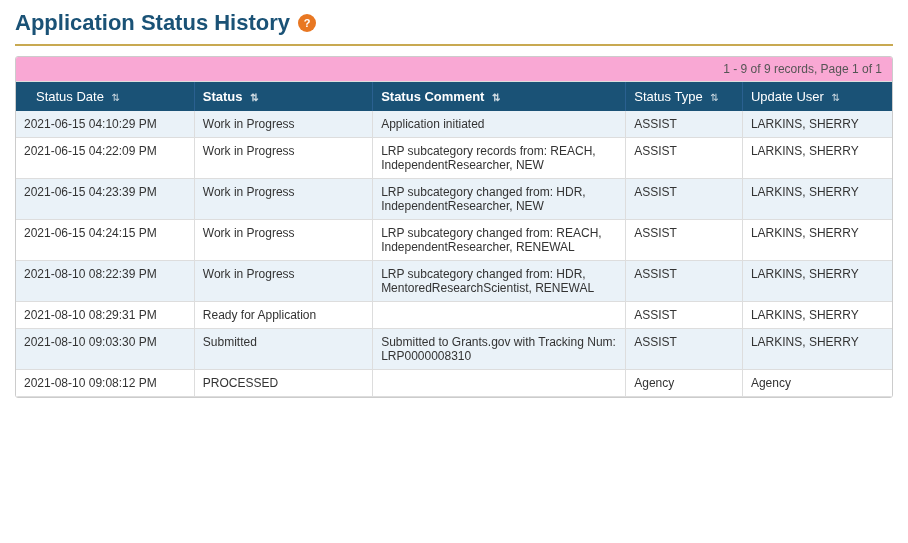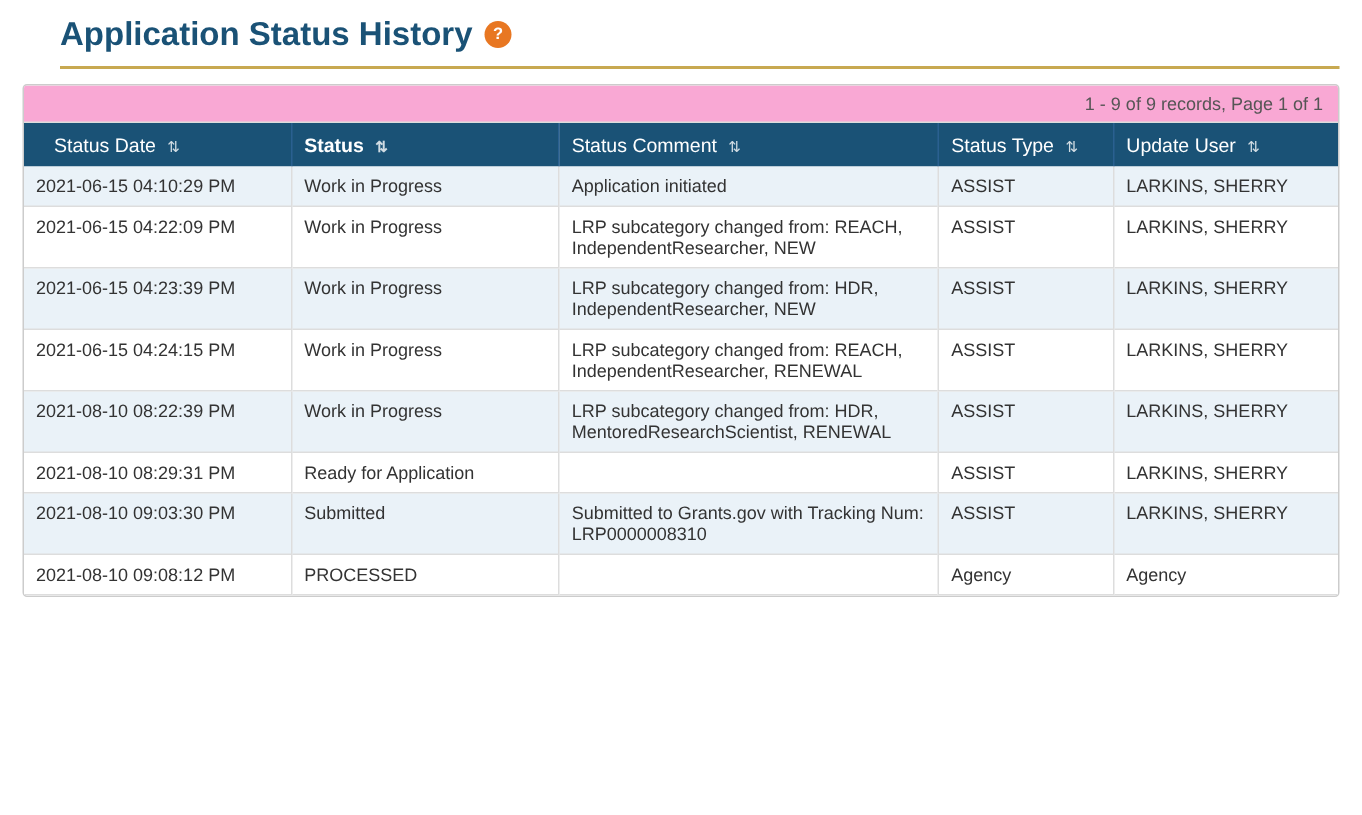--- a/index.html
+++ b/index.html
@@ -10,21 +10,20 @@
       color: #333;
       padding: 10px 15px;
     }
     .page-header {
       display: flex;
       align-items: center;
       gap: 8px;
       margin-bottom: 10px;
       border-bottom: 2px solid #c8a951;
       padding-bottom: 8px;
-      margin-left: 25px;
     }
     .page-title {
       font-size: 22px;
       font-weight: bold;
       color: #1a5276;
     }
     .help-icon {
       display: inline-flex;
       align-items: center;
       justify-content: center;
@@ -88,21 +87,21 @@
       vertical-align: top;
       font-size: 12px;
       color: #333;
       border-right: 1px solid #ddd;
     }
     tbody td:last-child {
       border-right: none;
     }
     .col-date { width: 155px; padding-left: 20px; }
     .col-status { width: 155px; font-weight: bold; }
-    .col-comment { width: 220px; }
+    .col-comment { width: 220px; font-weight: bold; }
     .col-type { width: 90px; }
     .col-user { width: 130px; }
   </style>
 </head>
 <body>
 
 <div class="page-header">
   <h1 class="page-title">Application Status History</h1>
   <span class="help-icon">?</span>
 </div>
@@ -133,21 +132,21 @@
     <tr>
           <td>2021-06-15 04:10:29 PM</td>
           <td>Work in Progress</td>
           <td>Application initiated</td>
           <td>ASSIST</td>
           <td>LARKINS, SHERRY</td>
         </tr>
         <tr>
           <td>2021-06-15 04:22:09 PM</td>
           <td>Work in Progress</td>
-          <td>LRP subcategory changed from: REACH, IndependentResearcher, NEW</td>
+          <td>LRP subcategory records from: REACH, IndependentResearcher, NEW</td>
           <td>ASSIST</td>
           <td>LARKINS, SHERRY</td>
         </tr>
         <tr>
           <td>2021-06-15 04:23:39 PM</td>
           <td>Work in Progress</td>
           <td>LRP subcategory changed from: HDR, IndependentResearcher, NEW</td>
           <td>ASSIST</td>
           <td>LARKINS, SHERRY</td>
         </tr>

